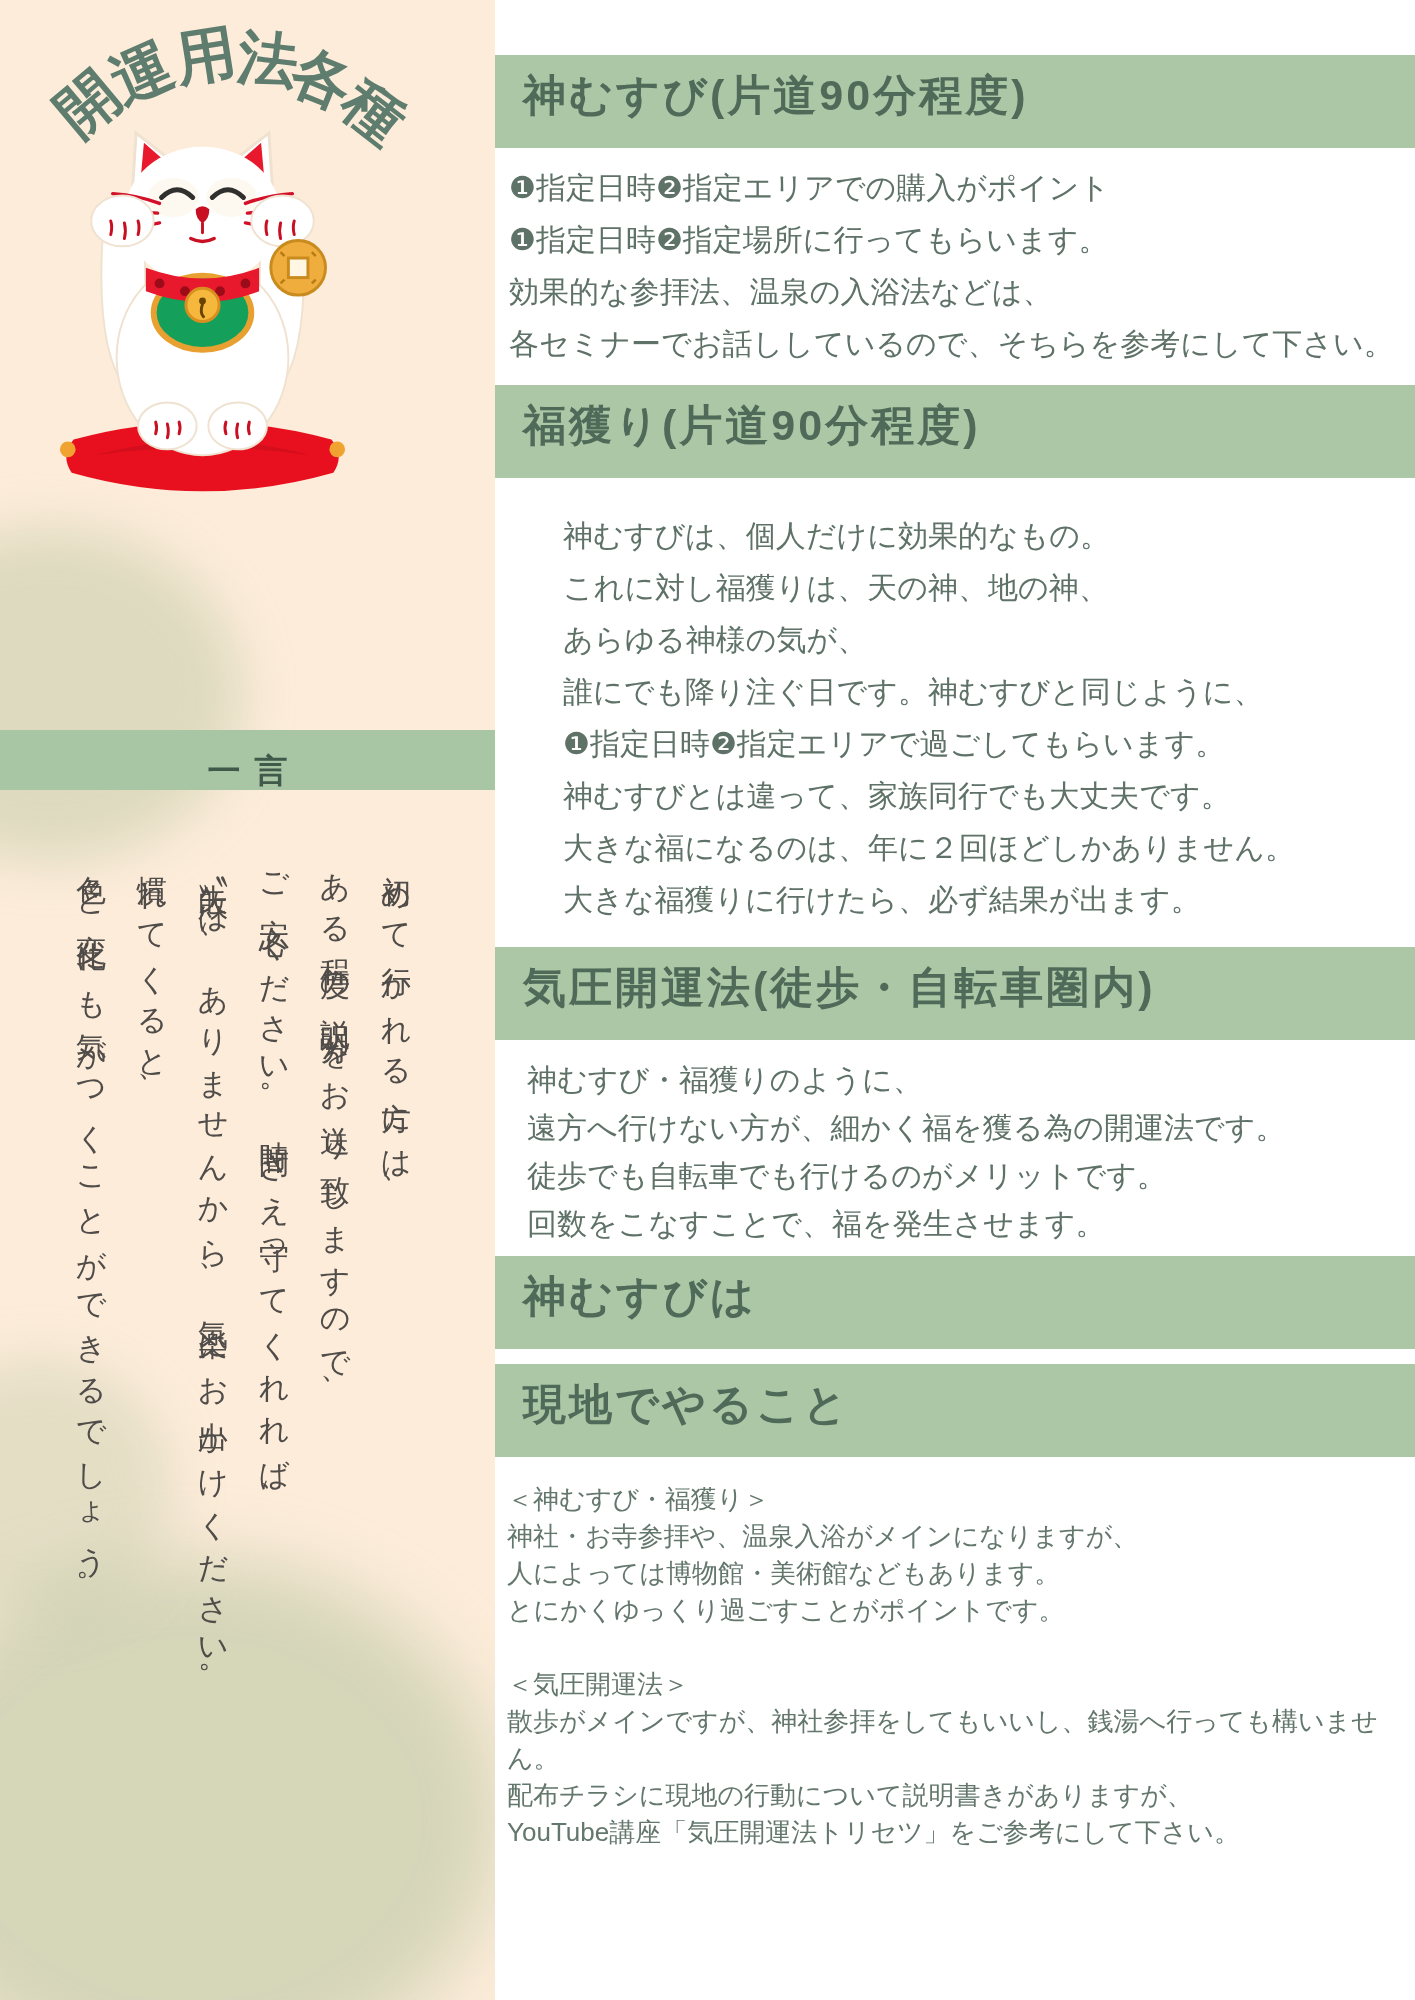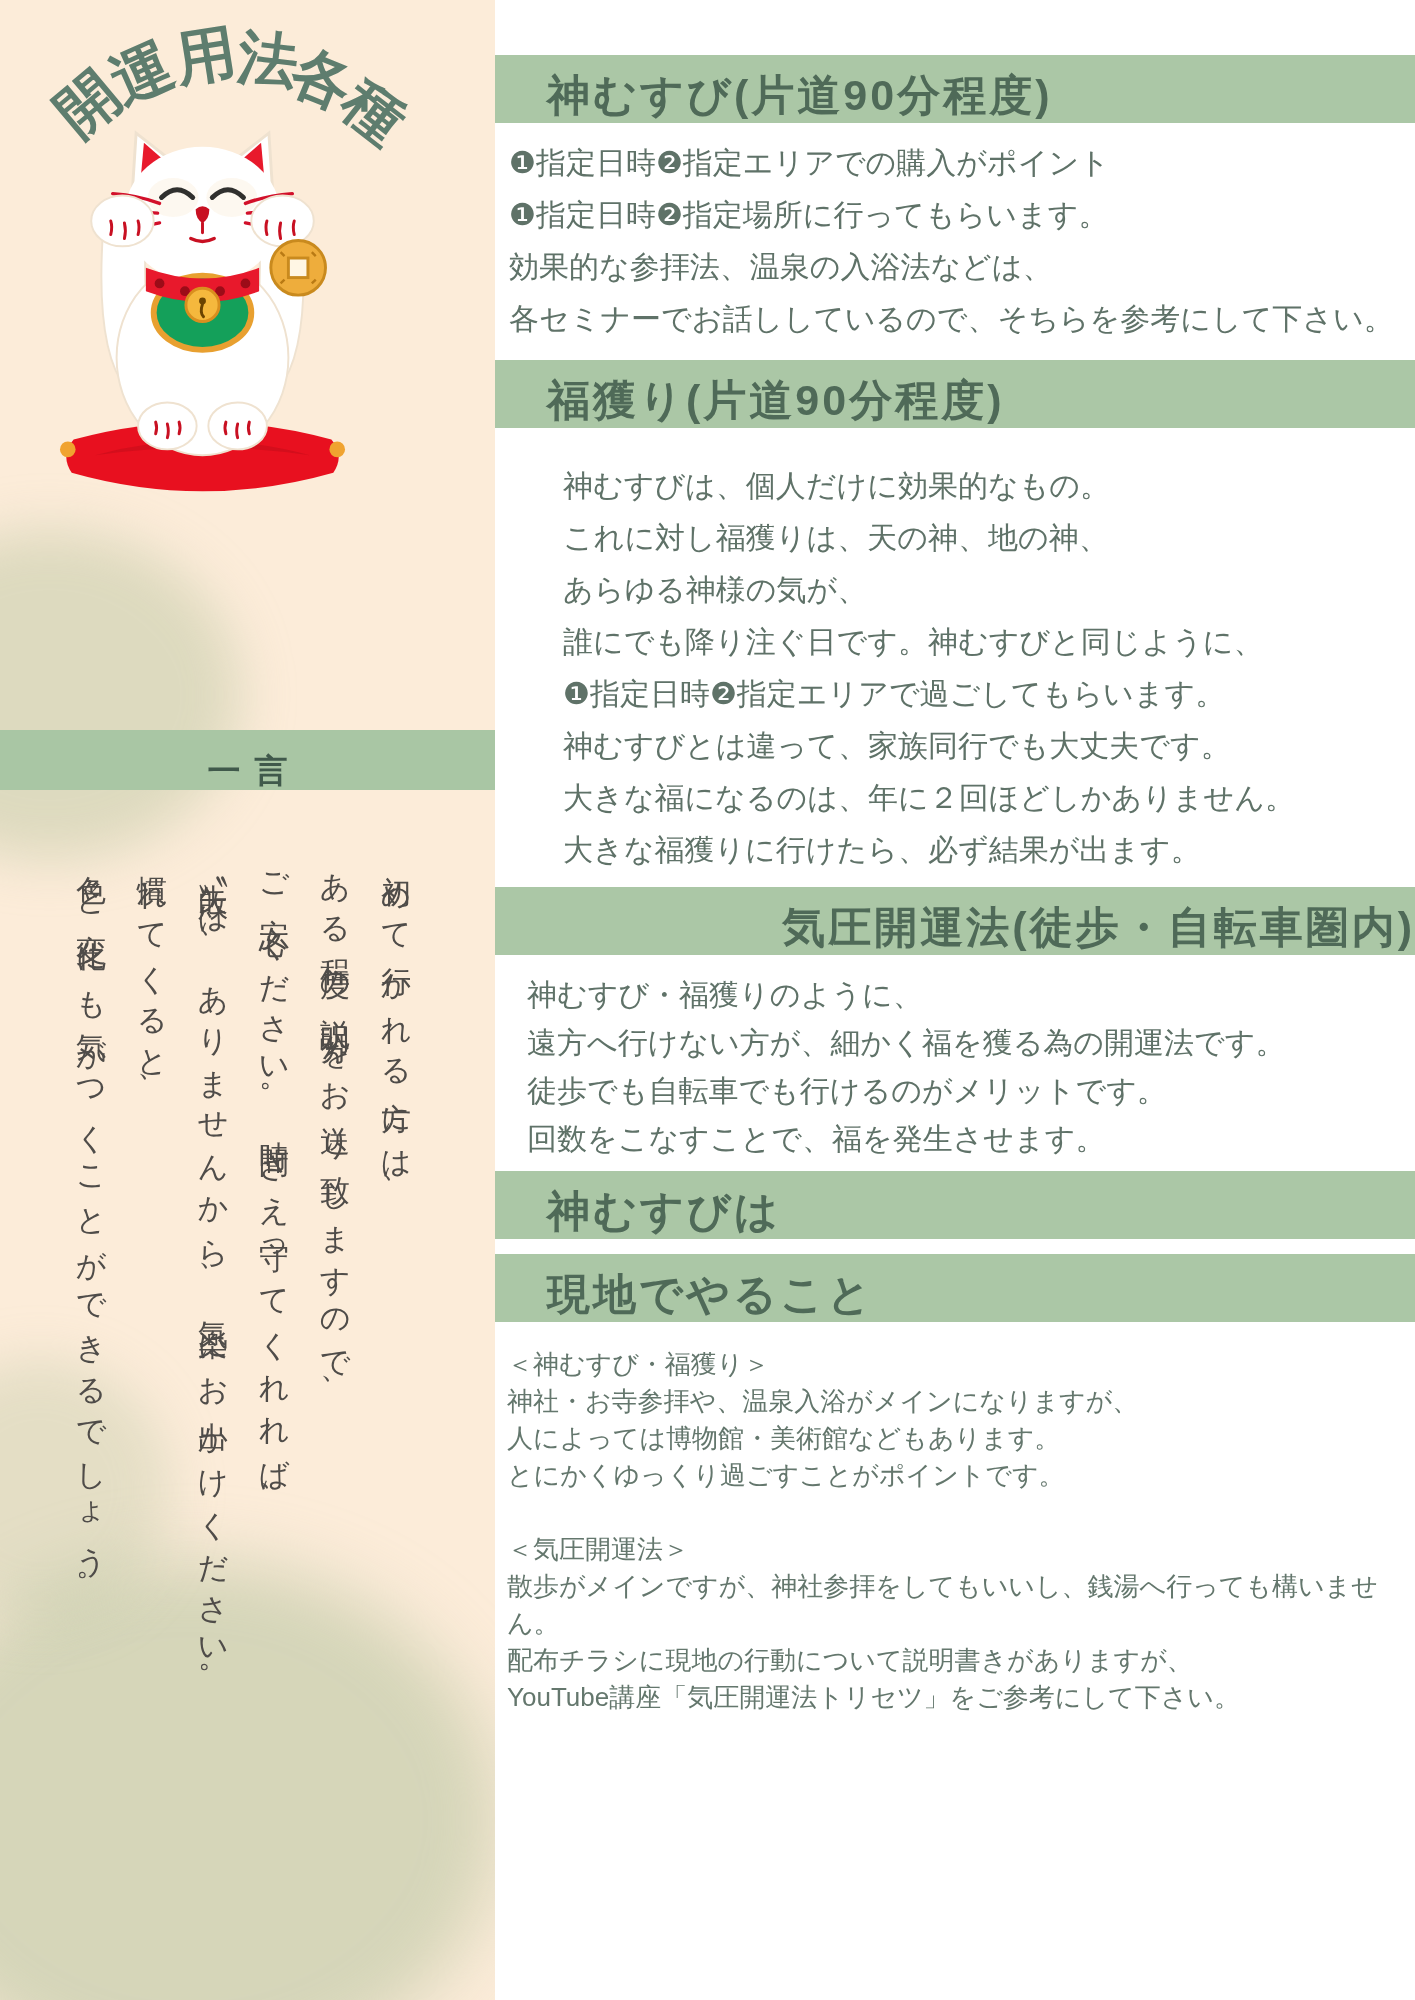--- a/index.html
+++ b/index.html
@@ -28,27 +28,27 @@
     color:#40594b;font-size:33px;font-weight:600;line-height:82px;text-align:center;
     letter-spacing:14px;text-indent:14px;}
 
   .vtext{position:absolute;top:852px;right:68px;width:366px;height:1080px;
     writing-mode:vertical-rl;color:#4f4c49;font-size:30px;letter-spacing:8px;line-height:61px;}
   .vcol{margin:0;}
 
   
   .right{flex:1;background:#ffffff;padding-top:55px;min-width:0;}
   .band{margin:0;background:#abc7a6;color:#4f6a58;font-size:43px;font-weight:600;
-    line-height:80px;height:68px;padding-left:52px;letter-spacing:3px;white-space:nowrap;overflow:hidden;}
+    line-height:80px;height:93px;padding-left:28px;letter-spacing:3px;white-space:nowrap;overflow:hidden;}
   .body{color:#5f7268;font-size:30px;line-height:52px;white-space:pre-line;padding-left:14px;}
 
   .s1 .body{margin-top:14px;}
   .s2 .band{margin-top:15px;}
   .s2 .body{margin-top:32px;padding-left:36px;margin-left:32px;}
-  .s3 .band{margin-top:11px;text-align:right;}
+  .s3 .band{margin-top:21px;}
   .s3 .body{margin-top:16px;padding-left:32px;line-height:48px;}
   .s4 .band{margin-top:8px;}
   .s4 .body{margin-top:20px;padding-left:16px;line-height:50px;}
   .s5 .band{margin-top:15px;}
   .s5 .body{margin-top:24px;padding-left:12px;font-size:26px;line-height:37px;color:#64776d;}
 </style>
 </head>
 <body>
 
 <div class="page">

